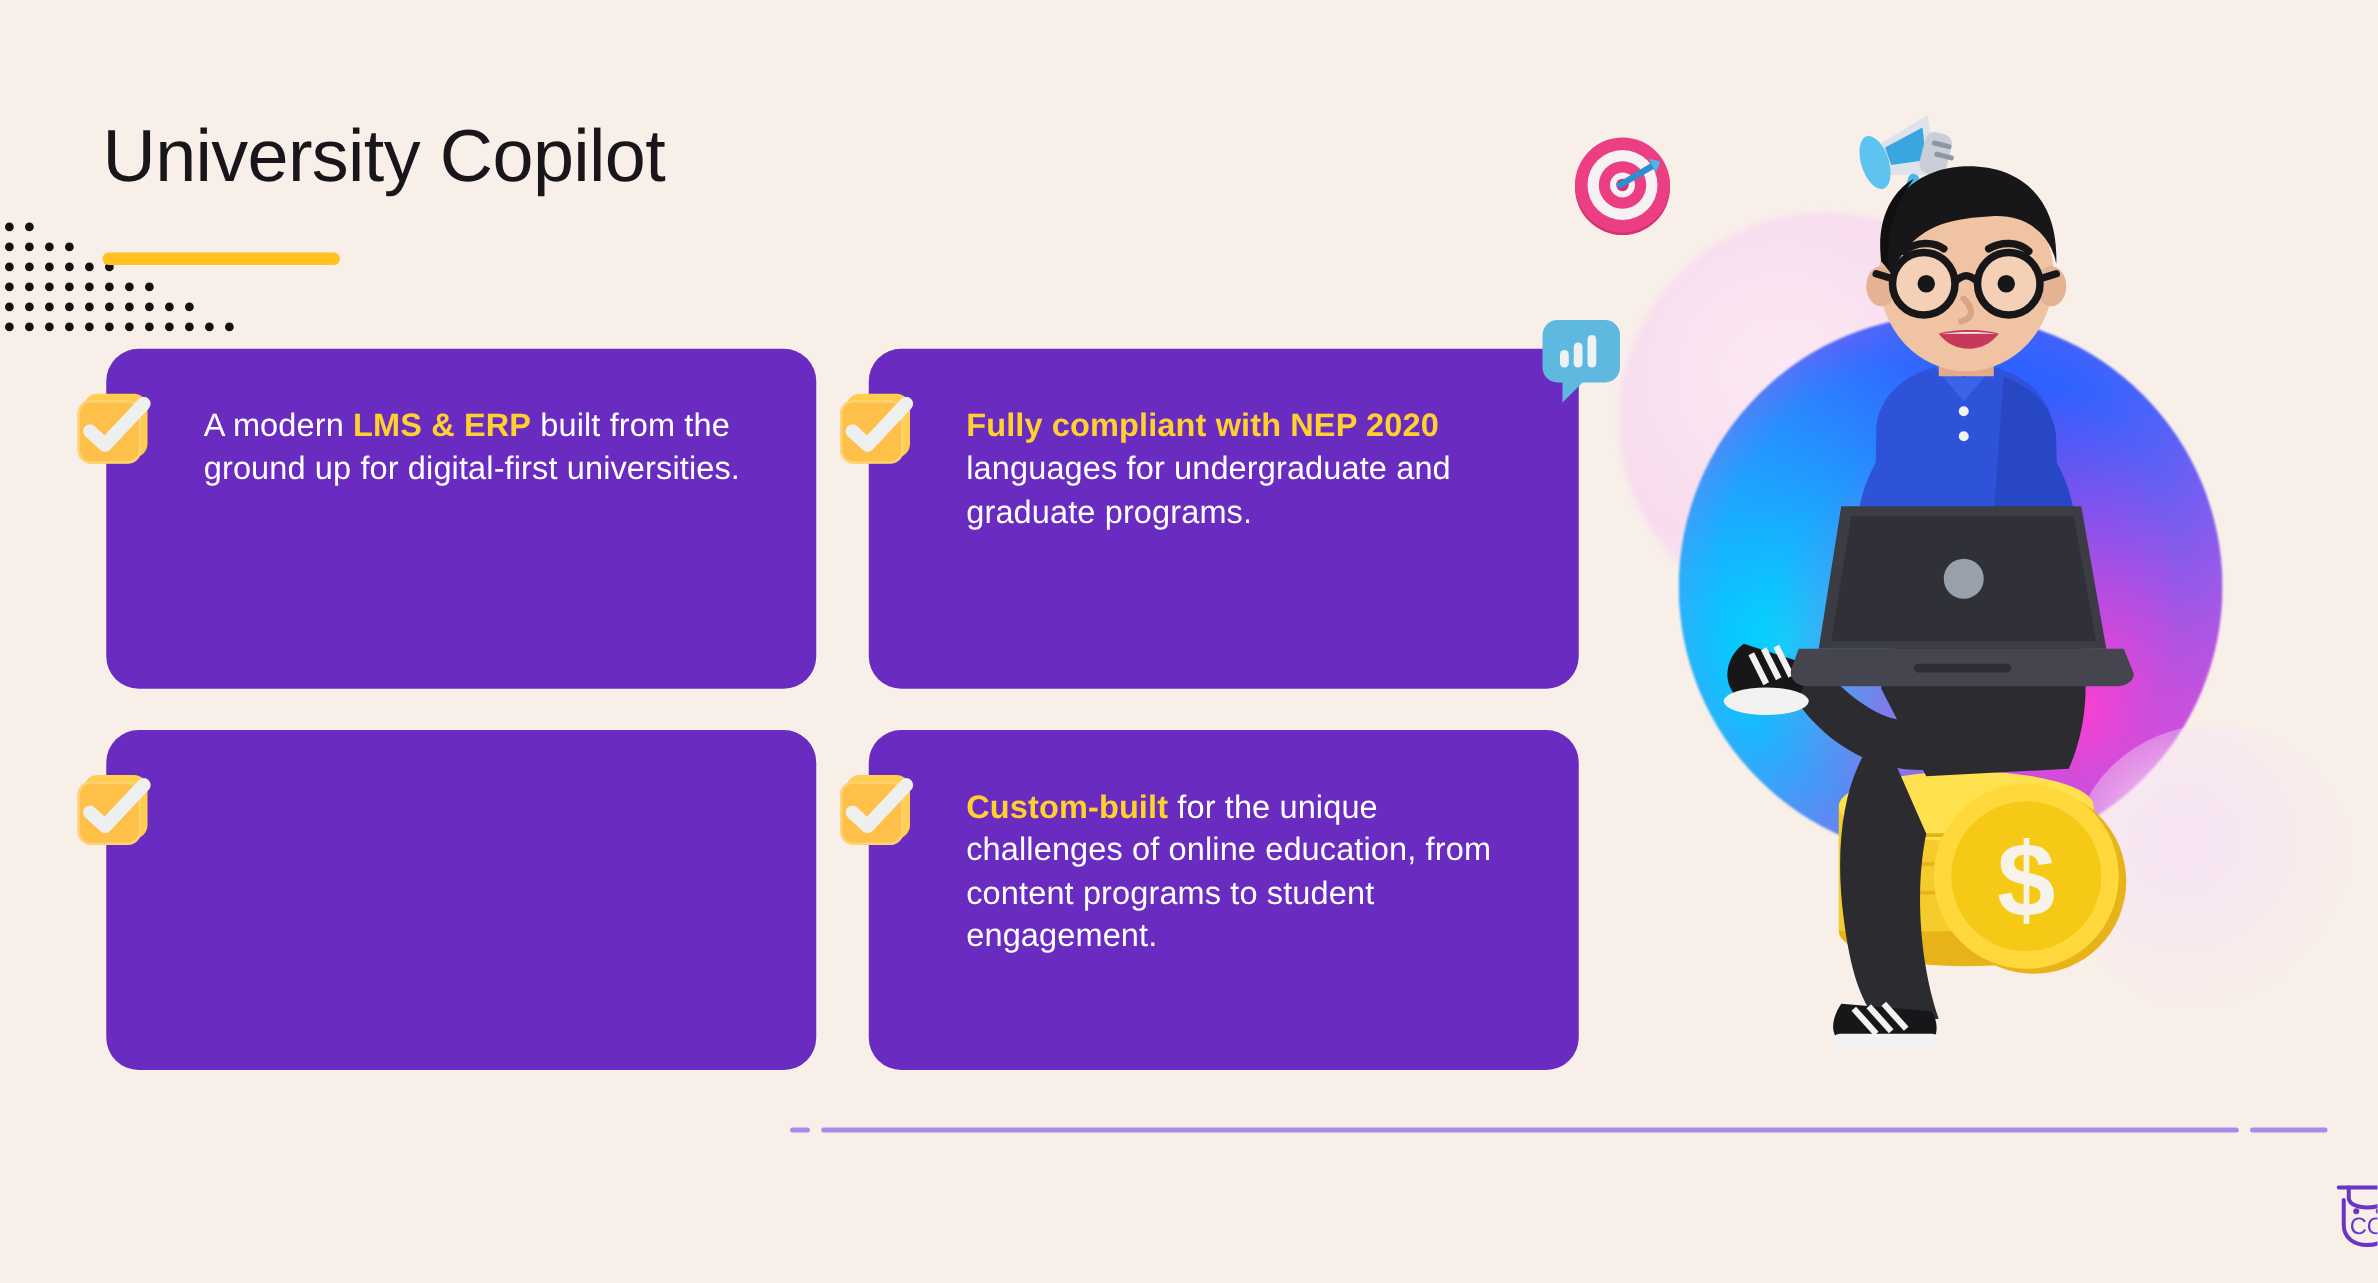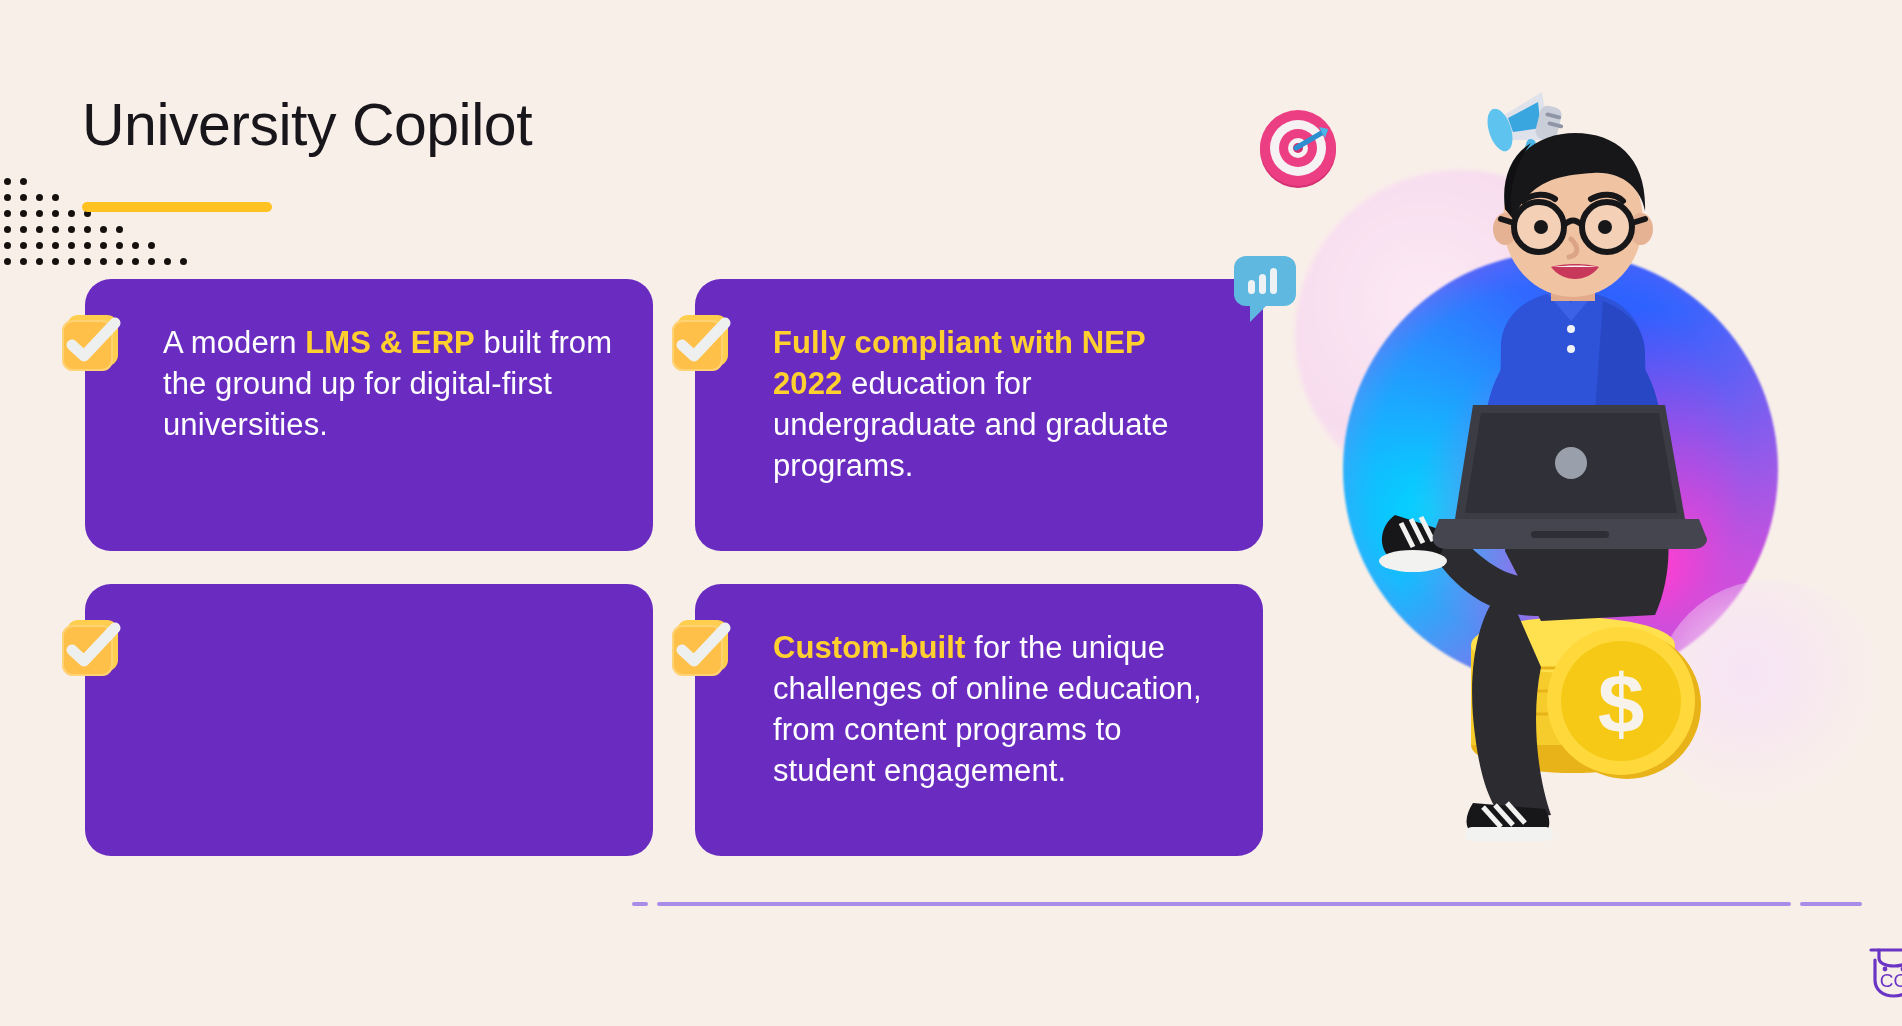--- a/index.html
+++ b/index.html
@@ -32,21 +32,21 @@
   .card-row + .card-row { margin-top: 33px; }
   .card {
     position: relative;
     width: 568px; min-height: 272px;
     background: #6a2cc0;
     border-radius: 26px;
     padding: 44px 40px 40px 78px;
     display: flex; align-items: flex-start;
   }
   .card-text {
-    font-size: 31px; line-height: 1.32; color: #ffffff;
+    font-size: 26px; line-height: 1.32; color: #ffffff;
     font-weight: 400; letter-spacing: 0.1px;
   }
   .card-text b { color: #ffd02e; font-weight: 700; }
 
   
   .check-icon {
     position: absolute; left: -23px; top: 36px;
     width: 56px; height: 56px;
   }
   .check-icon .back {
@@ -185,21 +185,21 @@
 
       <div class="card">
         <span class="check-icon">
           <span class="back"></span>
             <span class="front"></span>
           <svg width="62" height="62" viewBox="0 0 62 62">
             <path d="M12 34 L24 45 L55 12" fill="none" stroke="#eef0ef" stroke-width="11" stroke-linecap="round" stroke-linejoin="round"></path>
           </svg>
         </span>
         <span class="card-text">
-          <span></span><b>Fully compliant with NEP 2022</b><span> education for undergraduate and graduate programs.</span>
+          <span></span><b>Fully compliant with NEP 2020</b><span> languages for undergraduate and graduate programs.</span>
         </span>
       </div>
 
     </div>
 
     <div class="card-row">
 
       <div class="card">
         <span class="check-icon">
           <span class="back"></span>

